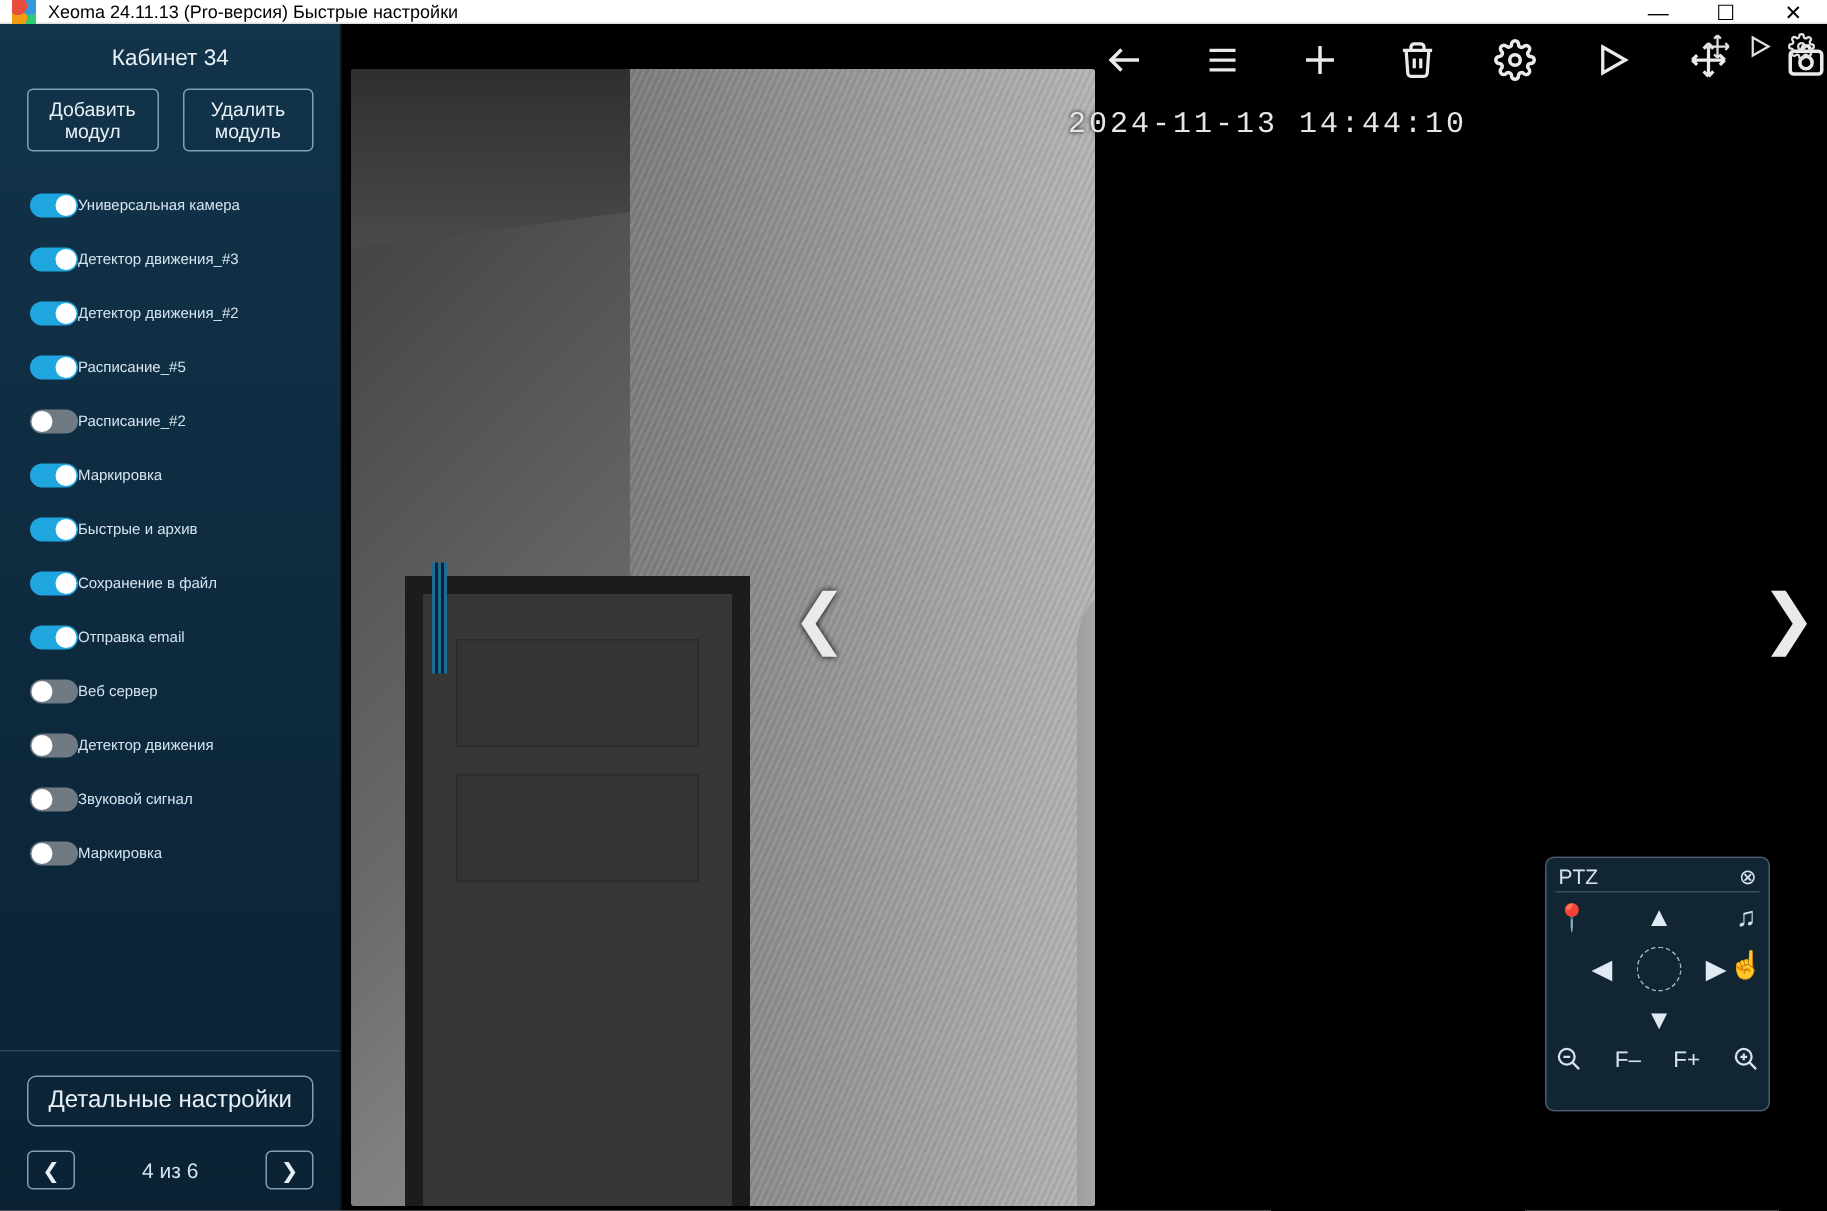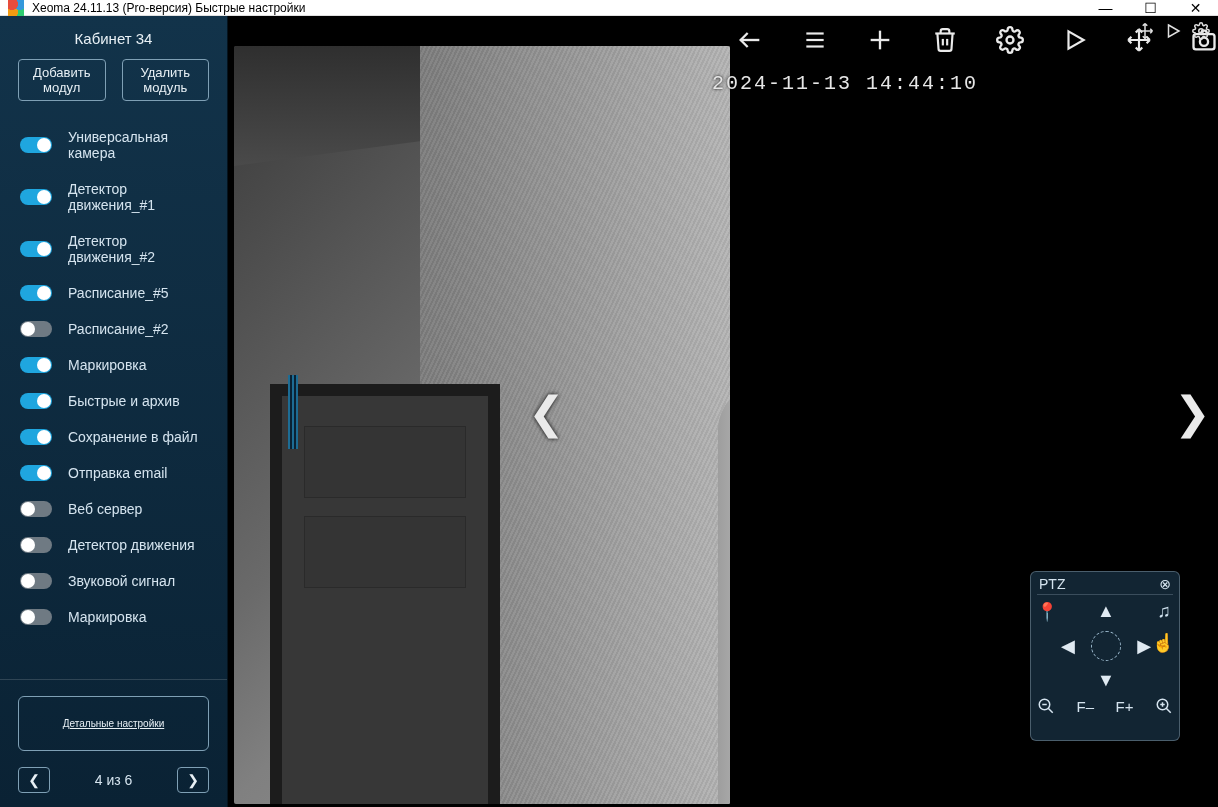--- a/index.html
+++ b/index.html
@@ -78,23 +78,23 @@
   }
 
   .module-list {
     flex: 1;
     overflow-y: auto;
     padding: 6px 14px 0 20px;
   }
   .module-row {
     display: flex;
     align-items: center;
-    gap: 16px;
+    gap: 0;
     padding: 10px 0;
-    font-size: 14px;
+    font-size: 10px;
     color: #d5e4ef;
   }
   .toggle {
     width: 32px; height: 16px;
     border-radius: 10px;
     position: relative;
     cursor: pointer;
     background: #6f7a83;
     flex-shrink: 0;
   }
@@ -114,24 +114,23 @@
     border-top: 1px solid rgba(255,255,255,.15);
     margin-top: 10px;
     padding: 16px 18px 14px 18px;
   }
   .detail-btn {
     width: 100%;
     background: transparent;
     border: 1px solid #7fa0b5;
     color: #e8f0f5;
     border-radius: 6px;
-    padding: 21px 0;
-    font-size: 10px;
-    cursor: pointer;
-    text-decoration: underline;
+    padding: 7px 0;
+    font-size: 16px;
+    cursor: pointer;
   }
   .pager {
     display: flex;
     align-items: center;
     justify-content: space-between;
     margin-top: 16px;
   }
   .page-btn {
     width: 32px; height: 26px;
     border: 1px solid #7fa0b5;
@@ -336,21 +335,21 @@
     </div>
 
     <div class="module-list" id="module-list">
 
     <div class="module-row">
           <div class="toggle on"></div>
           <span>Универсальная камера</span>
         </div>
         <div class="module-row">
           <div class="toggle on"></div>
-          <span>Детектор движения_#1</span>
+          <span>Детектор движения_#3</span>
         </div>
         <div class="module-row">
           <div class="toggle on"></div>
           <span>Детектор движения_#2</span>
         </div>
         <div class="module-row">
           <div class="toggle on"></div>
           <span>Расписание_#5</span>
         </div>
         <div class="module-row">

